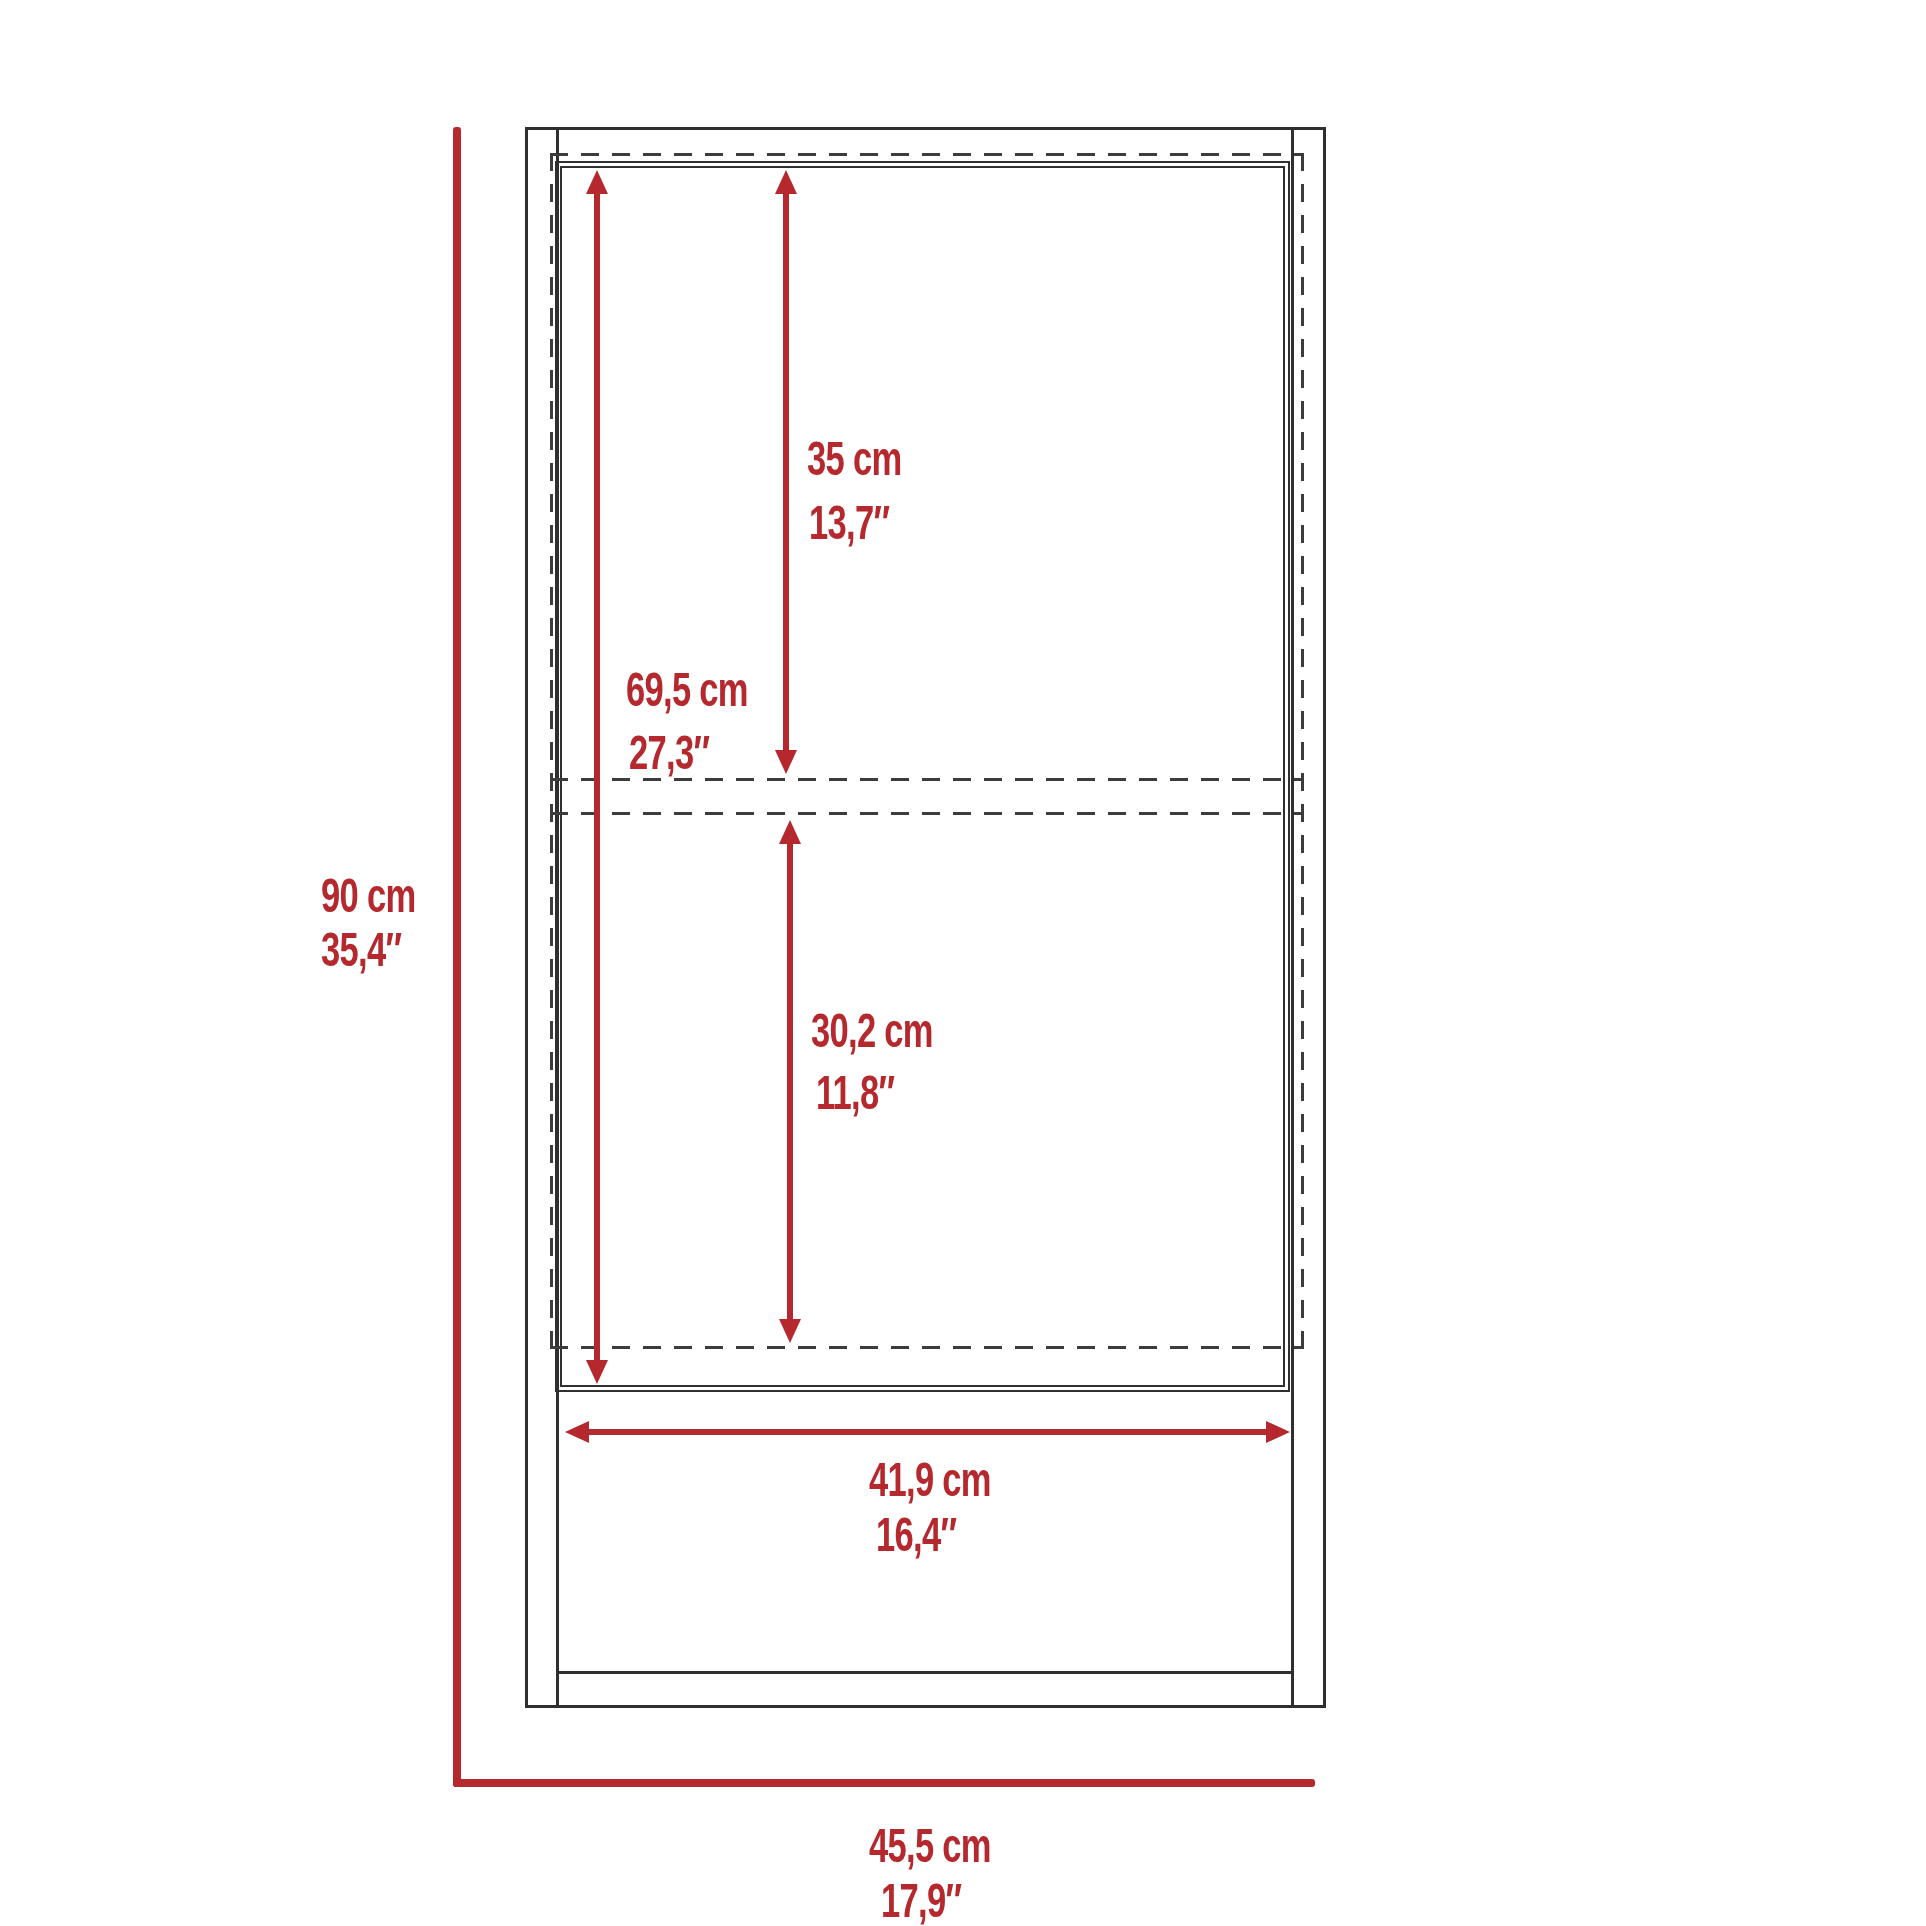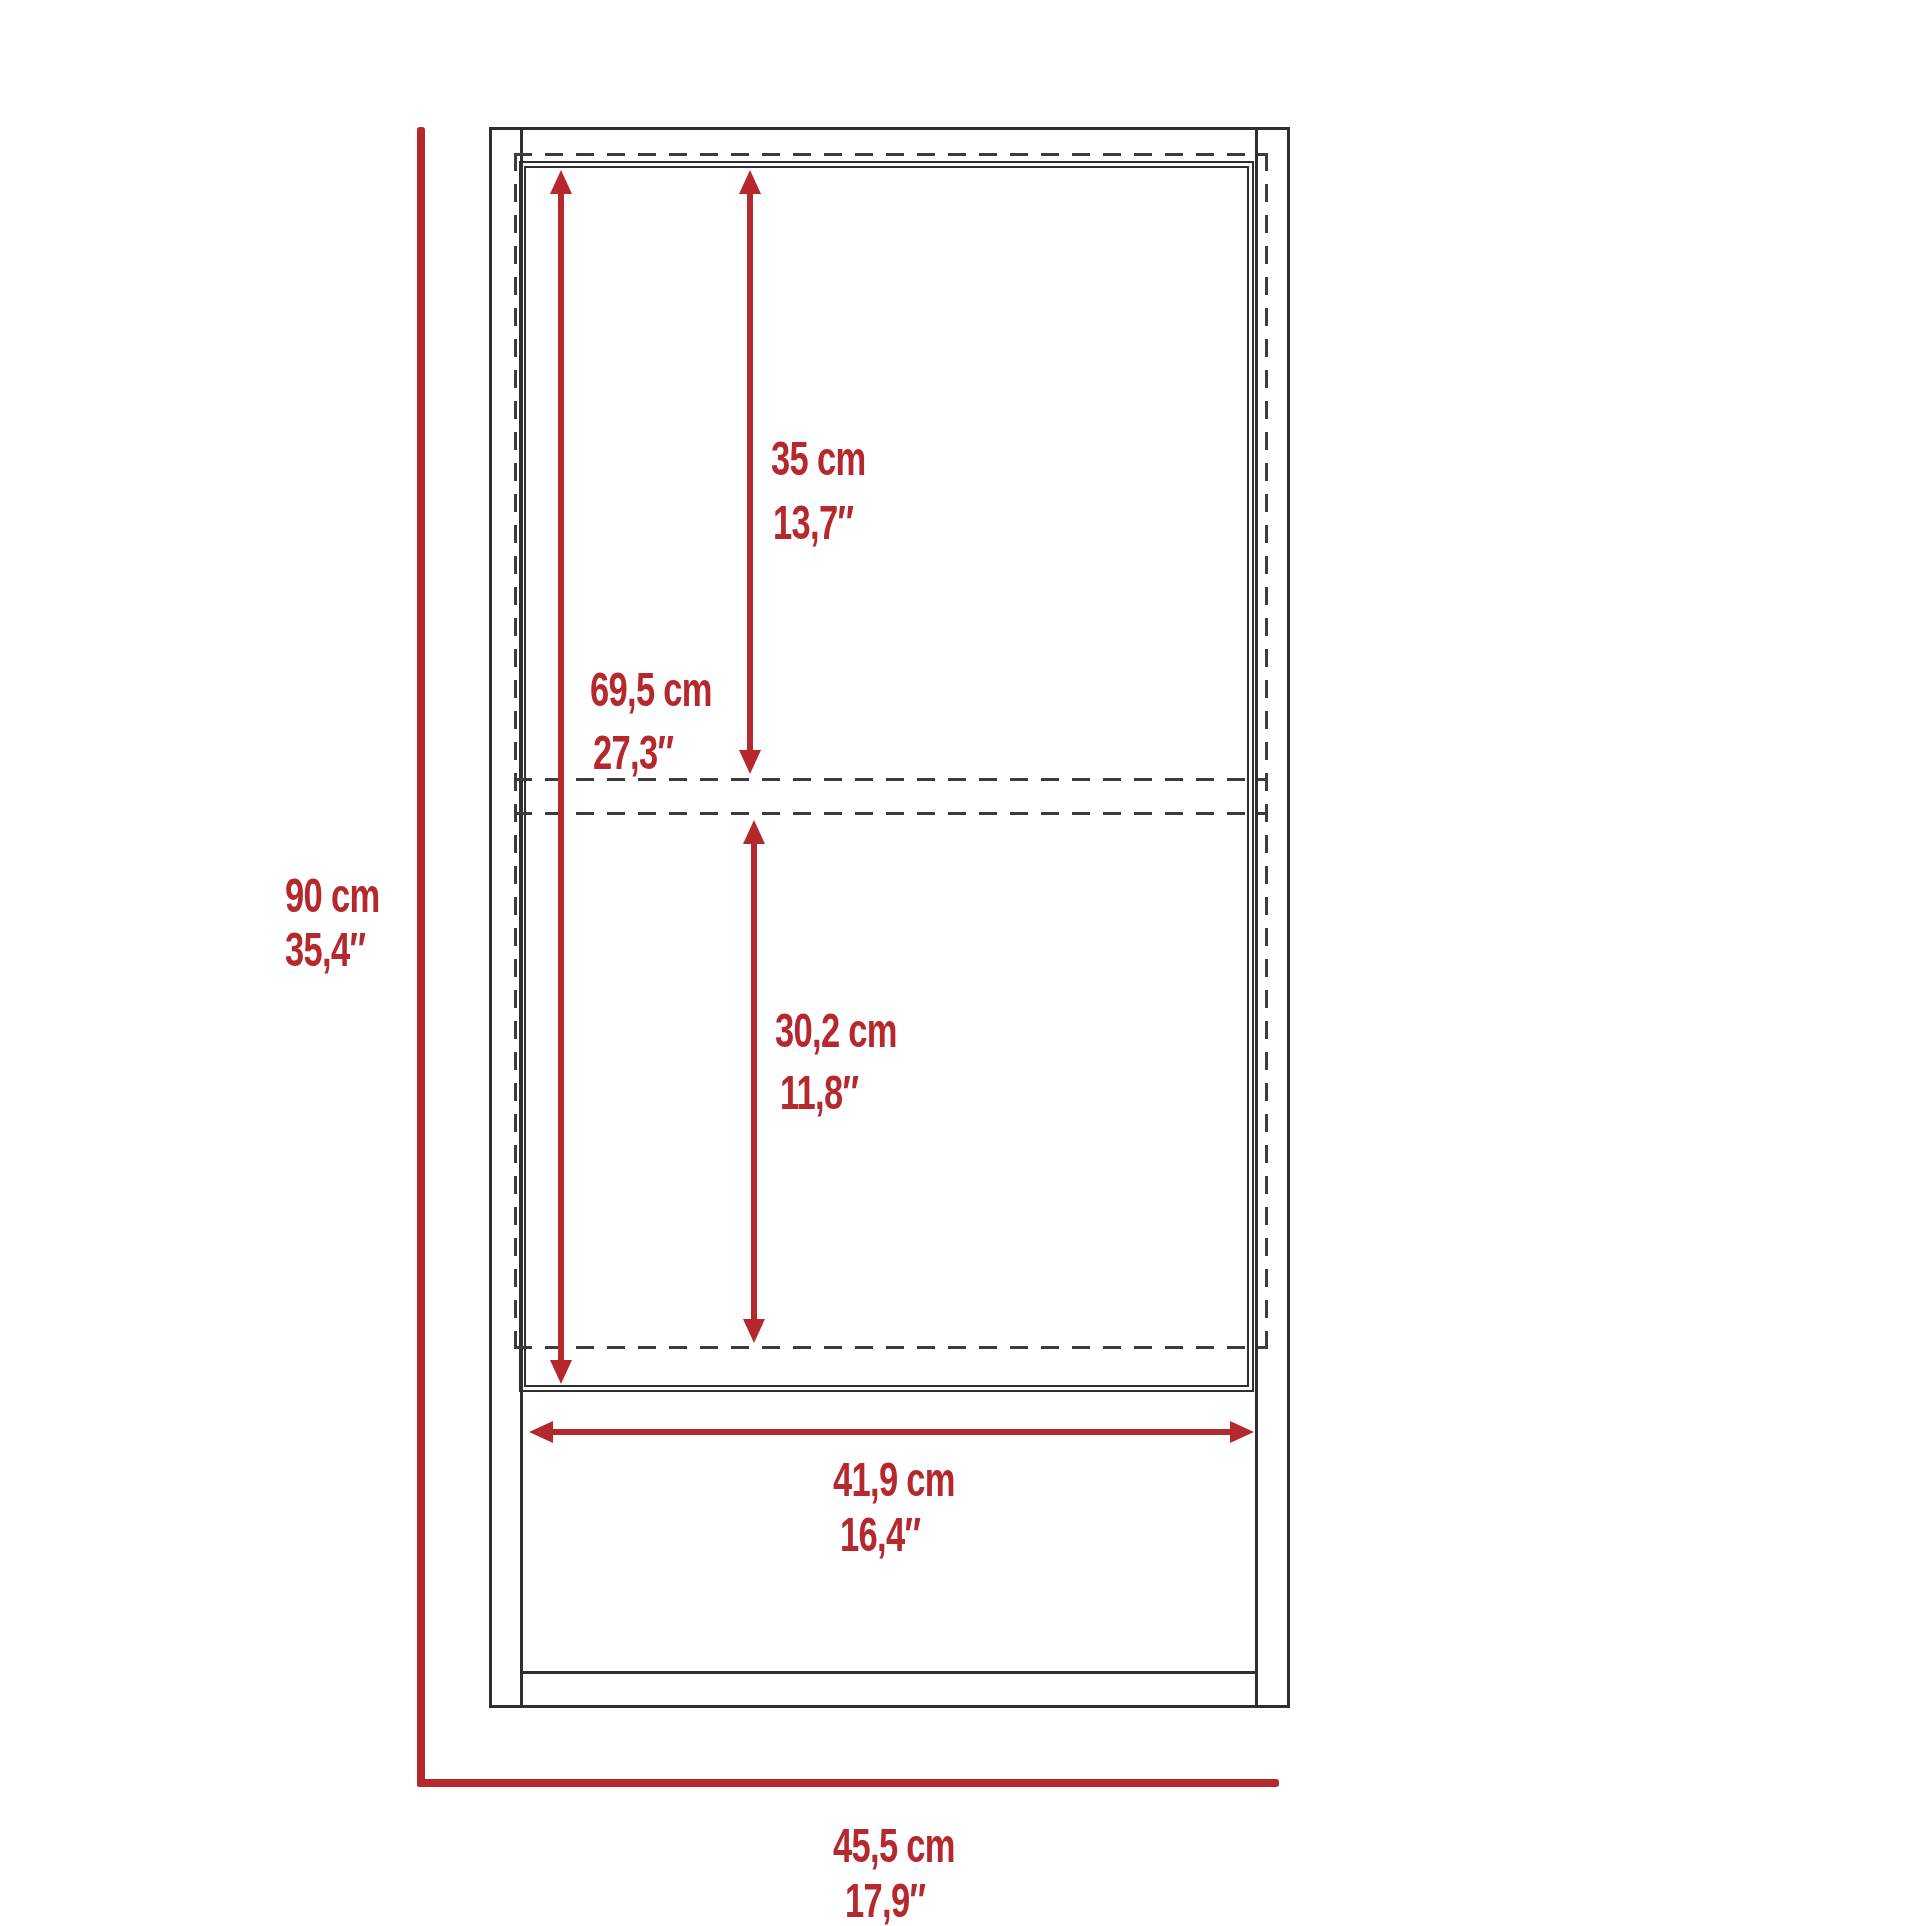--- a/index.html
+++ b/index.html
@@ -4,21 +4,21 @@
 <style>
   :root{
     --red:#b4282e;
     --line:#2f2f2f;
     --hidden:#3c3c3c;
     --bg:#ffffff;
   }
   html,body{margin:0;padding:0;background:var(--bg);}
   #stage{
     position:relative;width:1665px;height:1927px;background:var(--bg);
-    font-family:"Liberation Sans", sans-serif;overflow:hidden;
+    font-family:"Liberation Sans", sans-serif;overflow:hidden;margin-left:36px;
   }
   .abs{position:absolute;}
   
   .outline{border:3px solid var(--line);box-sizing:border-box;background:transparent;}
   .vline{width:3px;background:var(--line);}
   .hline{height:3px;background:var(--line);}
   
   .door{border:2px solid var(--line);box-sizing:border-box;background:transparent;}
   .door-inner{position:absolute;left:3px;top:3px;right:3px;bottom:3px;border:2px solid var(--line);box-sizing:border-box;}
   

